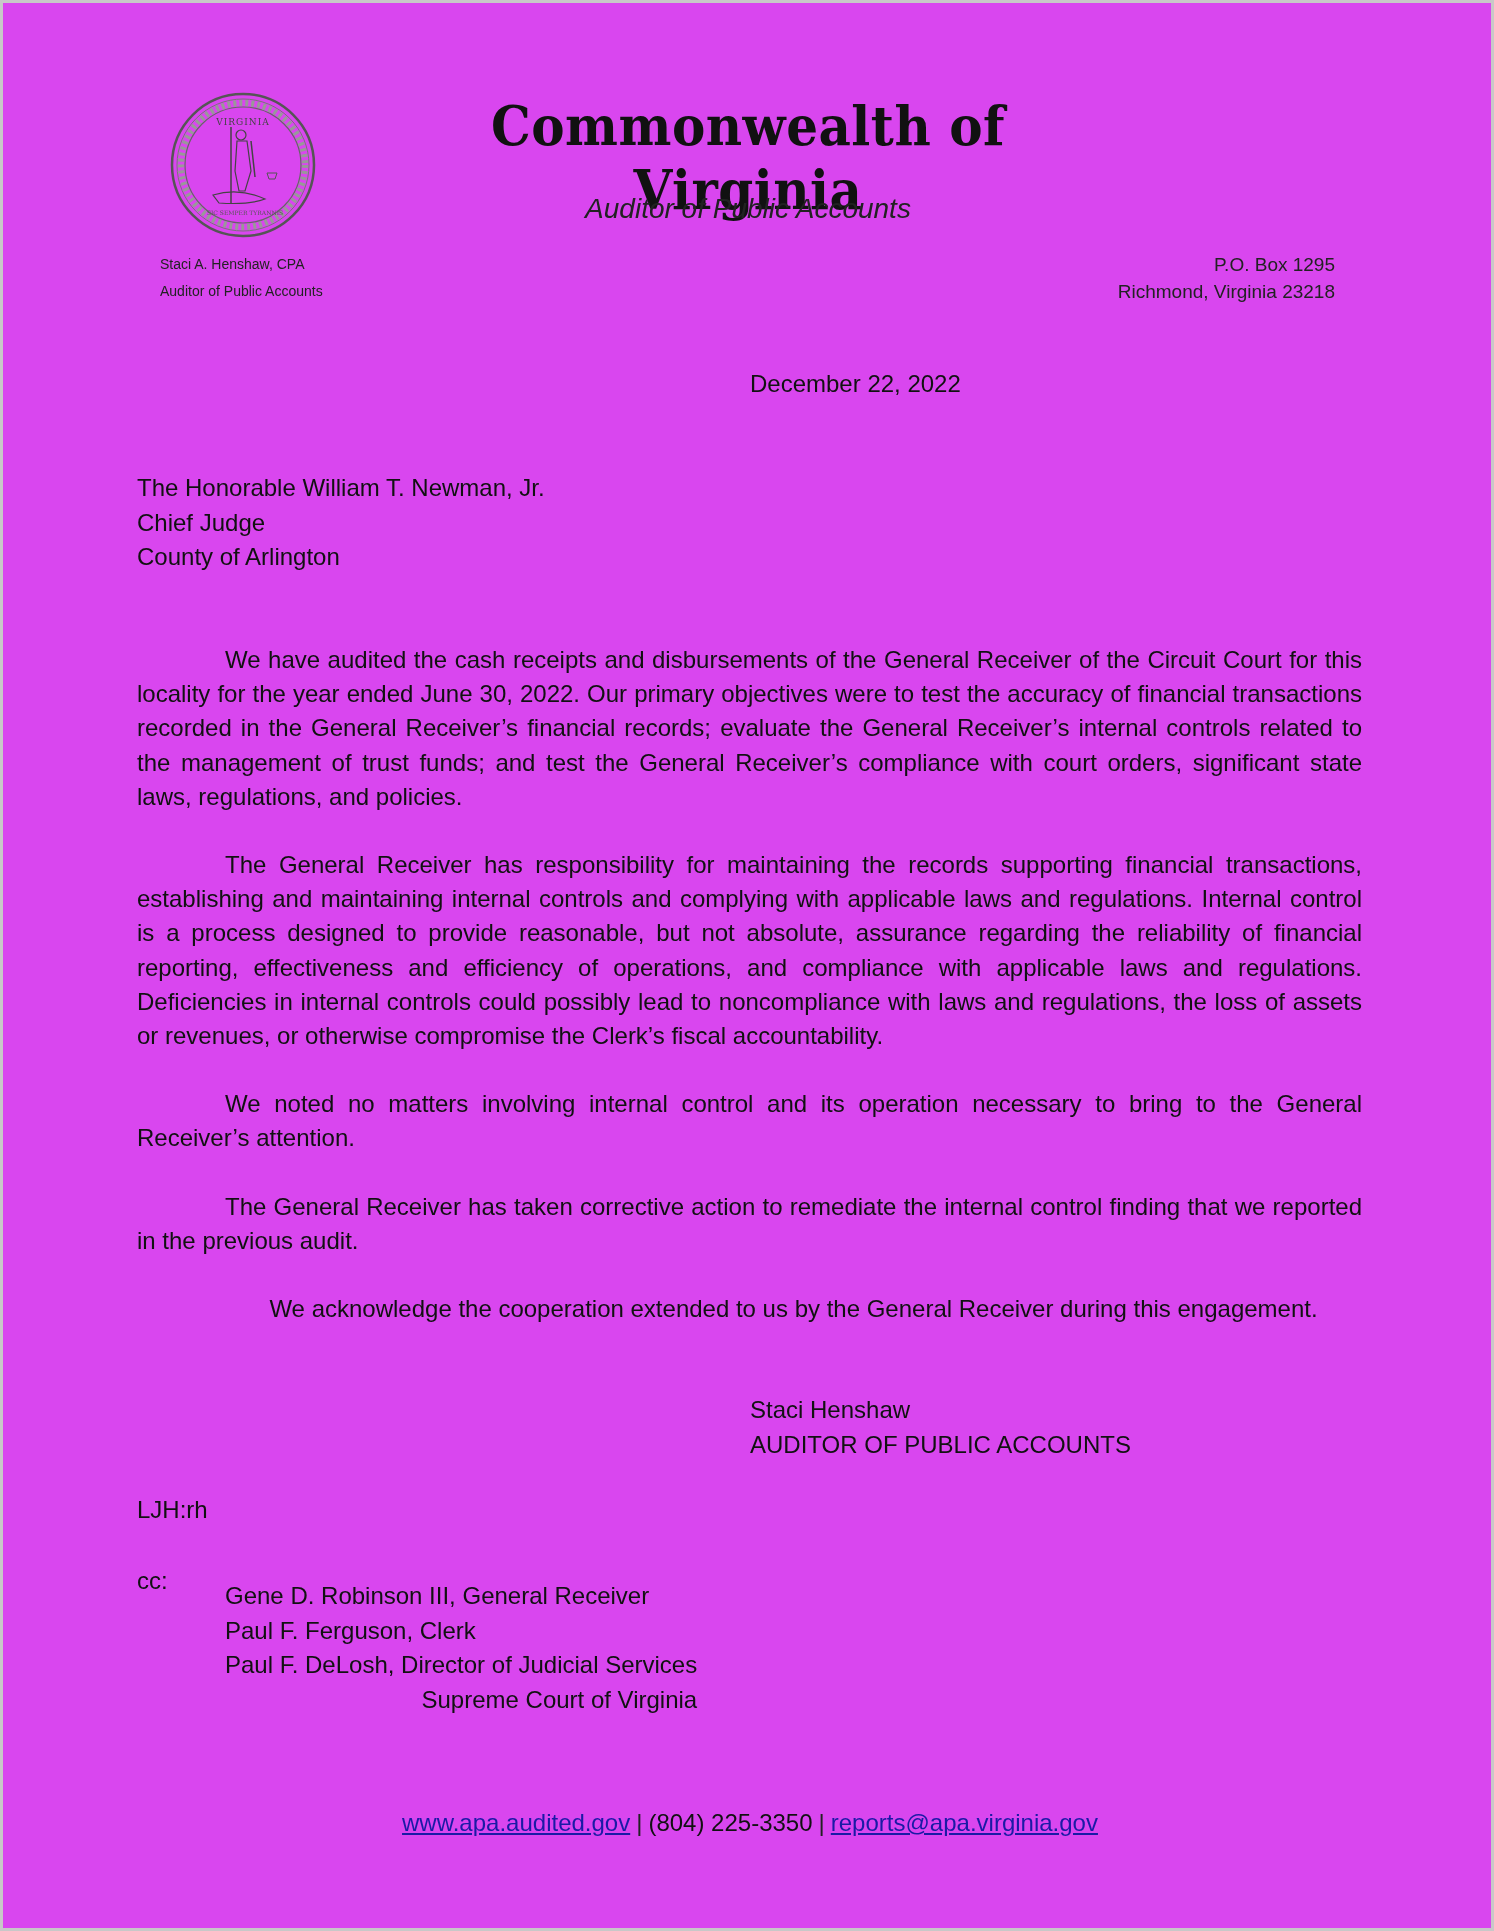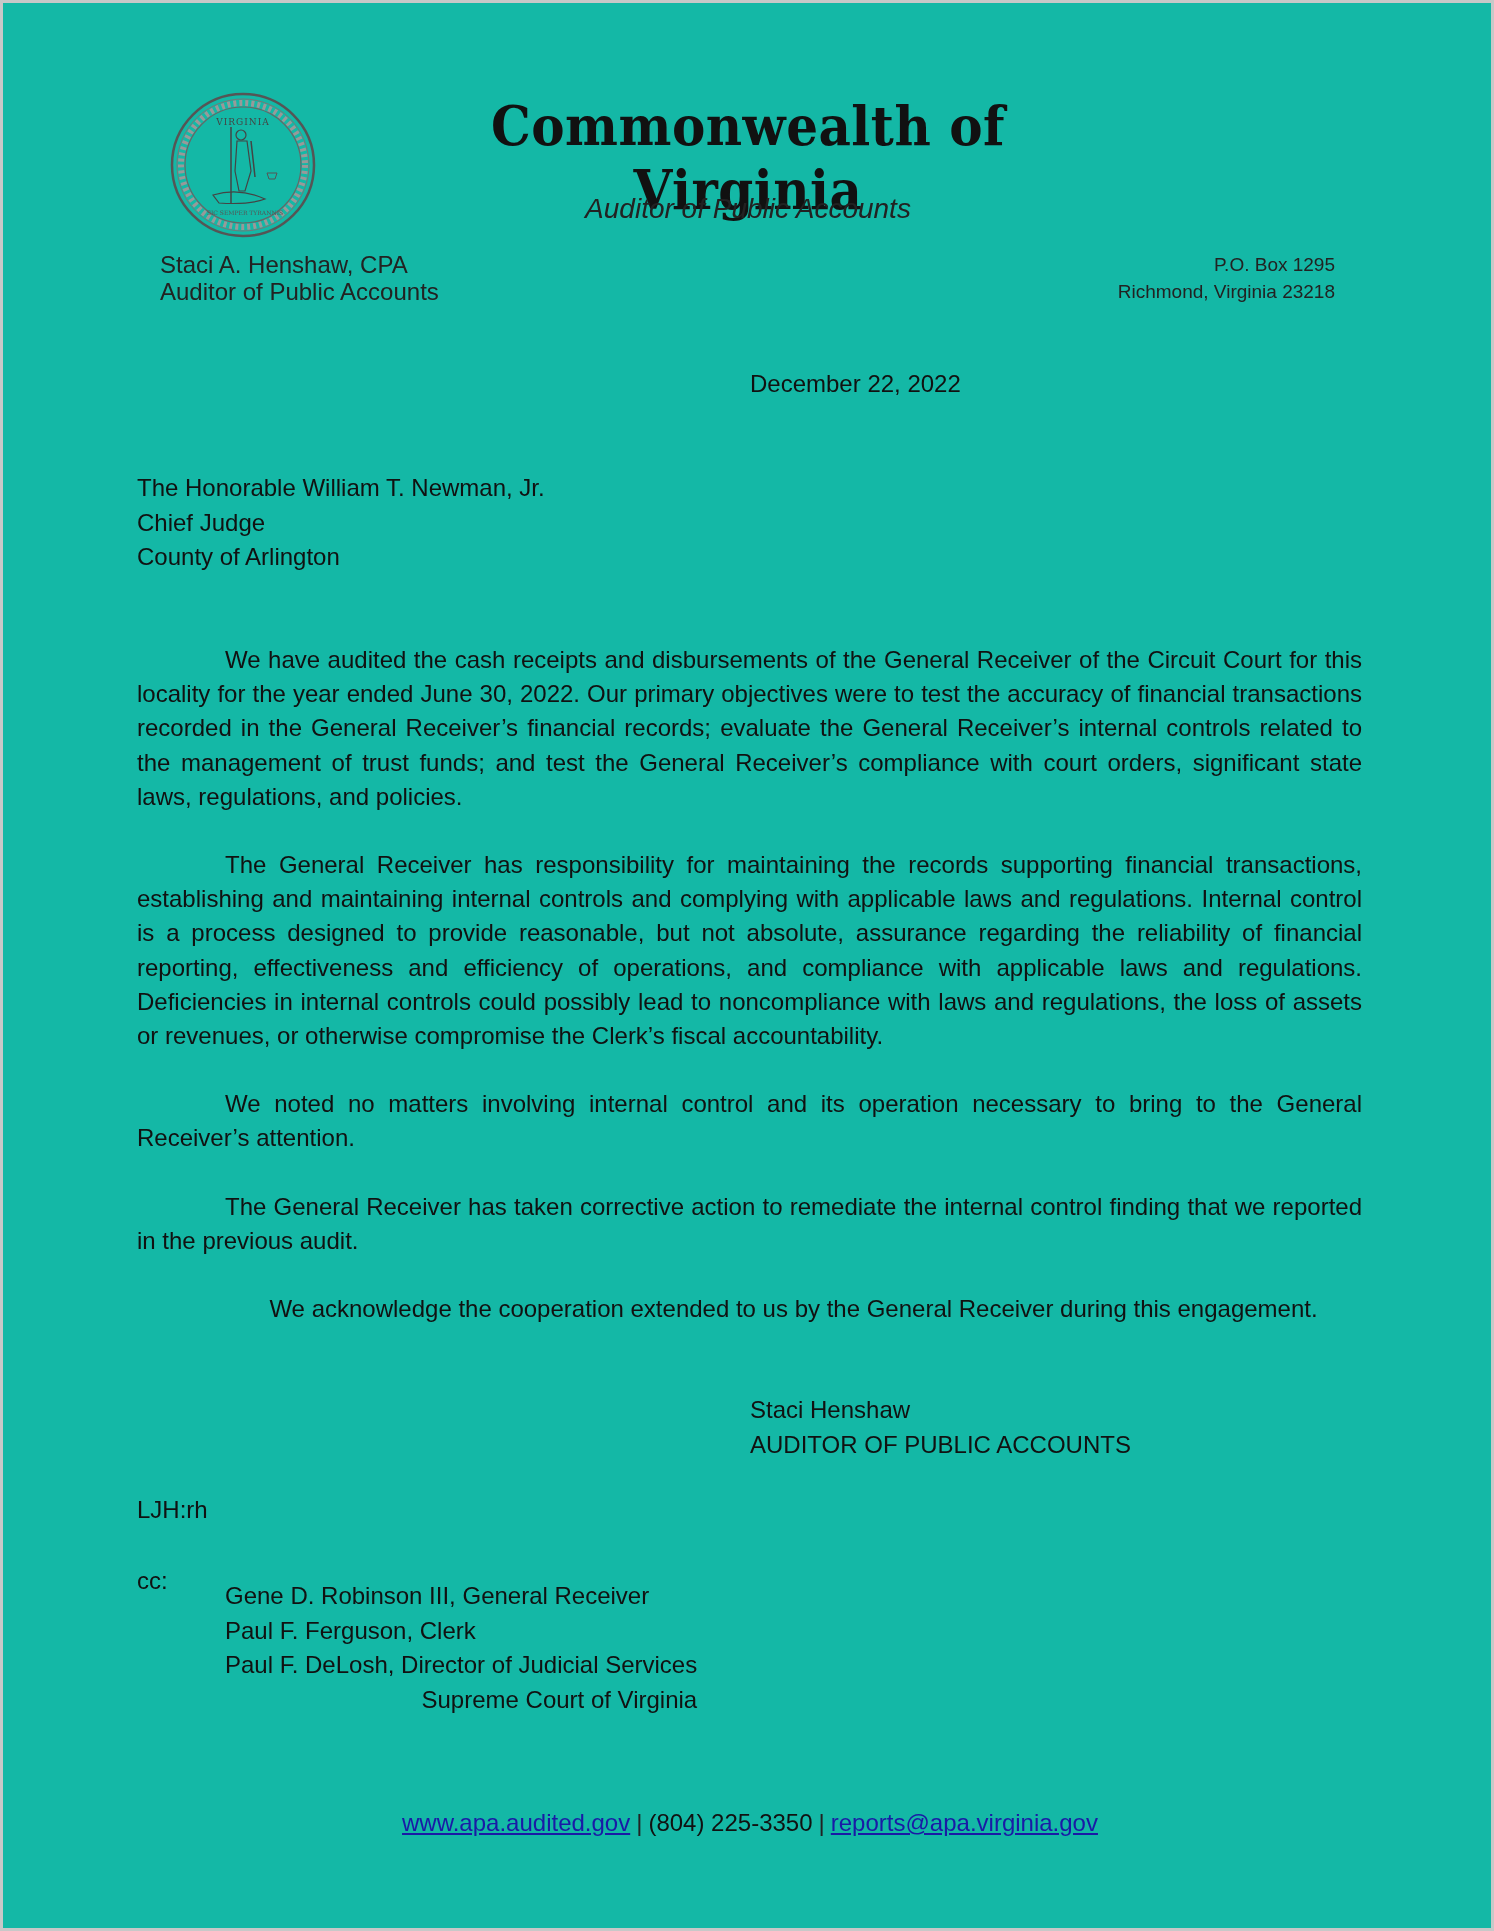--- a/index.html
+++ b/index.html
@@ -1,25 +1,25 @@
 <!DOCTYPE html>
 <html><head>
 <meta charset="utf-8">
 <style>
   html, body { margin:0; padding:0; }
   body { width:1494px; height:1931px; background:#ffffff; position:relative; overflow:hidden;
          font-family:"Liberation Sans", "DejaVu Sans", sans-serif; color:#111; }
-  .page { position:absolute; left:0; top:0; width:1488px; height:1925px; border:3px solid #c8c8c8; background:#14b8a6; }
+  .page { position:absolute; left:0; top:0; width:1488px; height:1925px; border:3px solid #c8c8c8; background:#d946ef; }
   .seal { position:absolute; left:166px; top:88px; width:148px; height:148px; }
   .title { position:absolute; left:420px; top:96px; width:650px; text-align:center;
            font-family:"DejaVu Serif", "Liberation Serif", serif; font-weight:bold; font-size:50px; letter-spacing:0.5px;
            color:#111; transform:scaleY(1.08); }
   .subtitle { position:absolute; left:420px; top:190px; width:650px; text-align:center;
               font-style:italic; font-size:28px; color:#222; }
-  .hdr-left { position:absolute; left:157px; top:248px; font-size:24px; line-height:27px; color:#222; }
+  .hdr-left { position:absolute; left:157px; top:248px; font-size:14px; line-height:27px; color:#222; }
   .hdr-right { position:absolute; right:156px; top:248px; font-size:19px; line-height:27px; color:#222; text-align:right;margin-left:32px; }
   .date { position:absolute; left:747px; top:367px; font-size:24px; }
   .addr { position:absolute; left:134px; top:468px; font-size:24px; line-height:34.5px; }
   .body { position:absolute; left:134px; top:640px; width:1225px; font-size:24px; line-height:34.2px; }
   .para { text-align:justify; text-indent:88px; margin:0 0 34px 0; }
   .para.ack { text-align:center; }
   .sig { position:absolute; left:747px; top:1390px; font-size:24px; line-height:34.5px; }
   .initials { position:absolute; left:134px; top:1493px; font-size:24px; }
   .cc { position:absolute; left:134px; top:1561px; font-size:24px; line-height:34.5px; }
   .cc-label { position:absolute; left:0; top:0; }

